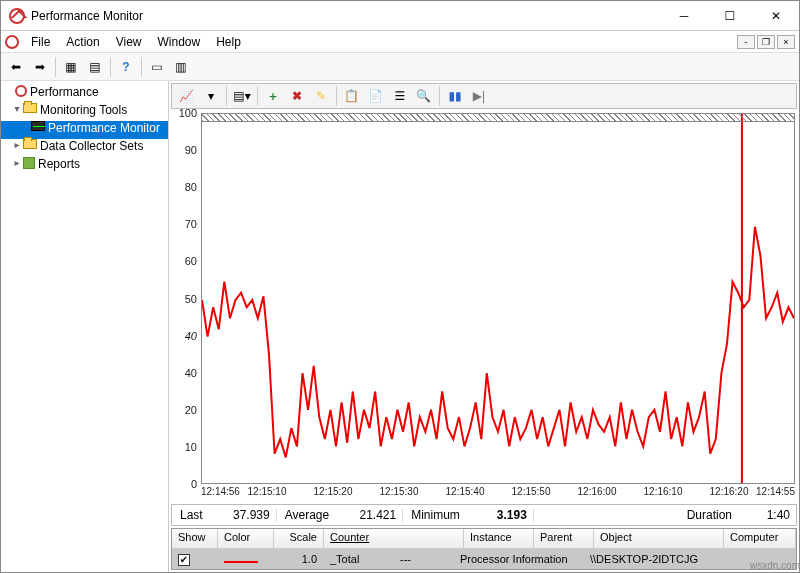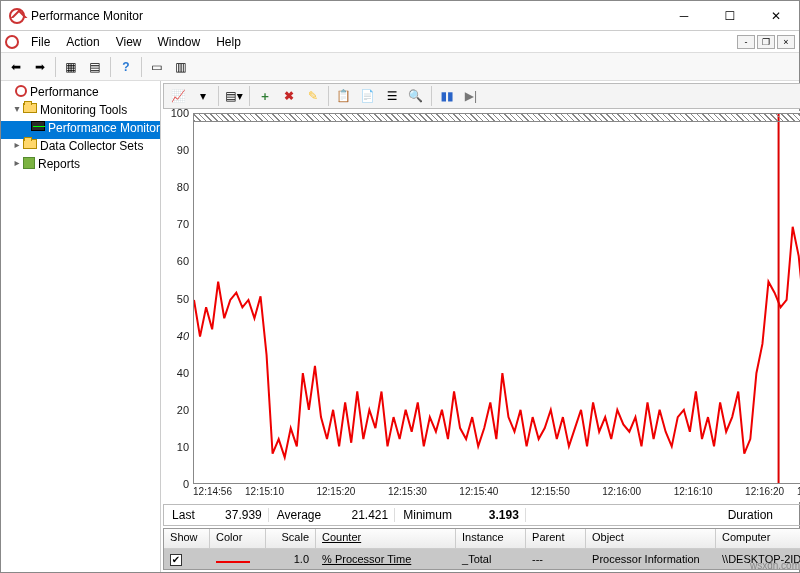--- a/index.html
+++ b/index.html
@@ -218,21 +218,20 @@
           <div class="col-counter">Counter</div>
           <div class="col-instance">Instance</div>
           <div class="col-parent">Parent</div>
           <div class="col-object">Object</div>
           <div class="col-computer">Computer</div>
         </div>
         <div class="crow selected">
           <div class="col-show"><span class="chk">✔</span></div>
           <div class="col-color"><span class="colorline"></span></div>
           <div class="col-scale">1.0</div>
-          <div class="col-counter">% Processor Time</div>
           <div class="col-instance">_Total</div>
           <div class="col-parent">---</div>
           <div class="col-object">Processor Information</div>
           <div class="col-computer">\\DESKTOP-2IDTCJG</div>
         </div>
       </div>
     </div>
   </div>
   <div class="watermark">wsxdn.com</div>
 </div>

